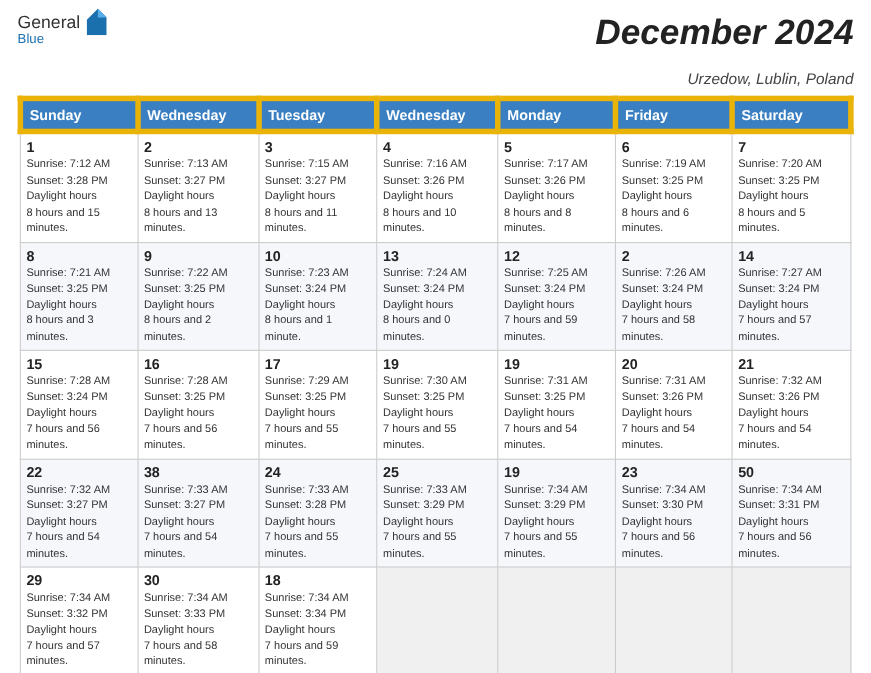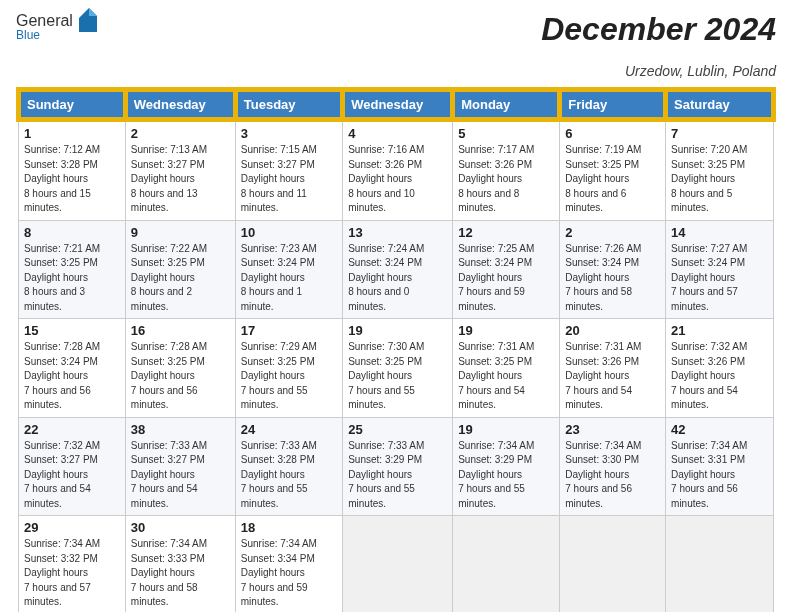--- a/index.html
+++ b/index.html
@@ -232,21 +232,21 @@
           </td>
           <td>
             <span class="day-num">19</span>
             <div class="day-info">Sunrise: 7:34 AM<br>Sunset: 3:29 PM<br>Daylight hours<br>7 hours and 55 minutes.</div>
           </td>
           <td>
             <span class="day-num">23</span>
             <div class="day-info">Sunrise: 7:34 AM<br>Sunset: 3:30 PM<br>Daylight hours<br>7 hours and 56 minutes.</div>
           </td>
           <td>
-            <span class="day-num">42</span>
+            <span class="day-num">50</span>
             <div class="day-info">Sunrise: 7:34 AM<br>Sunset: 3:31 PM<br>Daylight hours<br>7 hours and 56 minutes.</div>
           </td>
         </tr>
         <tr>
           <td>
             <span class="day-num">29</span>
             <div class="day-info">Sunrise: 7:34 AM<br>Sunset: 3:32 PM<br>Daylight hours<br>7 hours and 57 minutes.</div>
           </td>
           <td>
             <span class="day-num">30</span>

